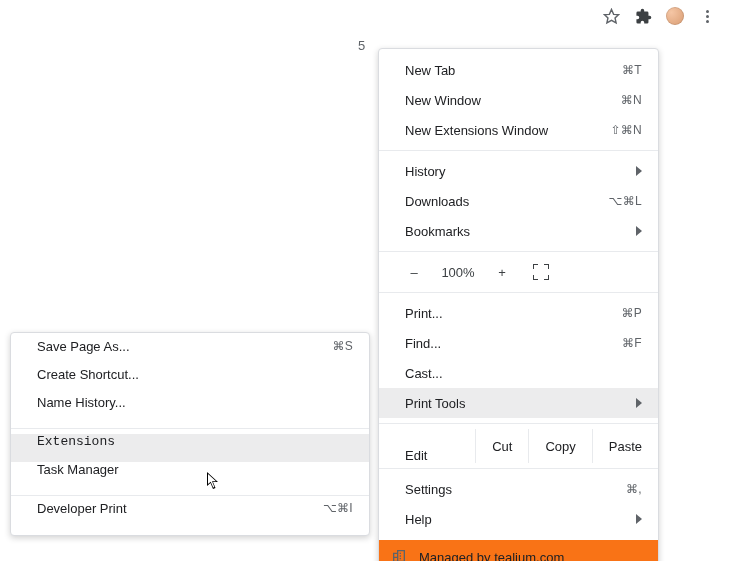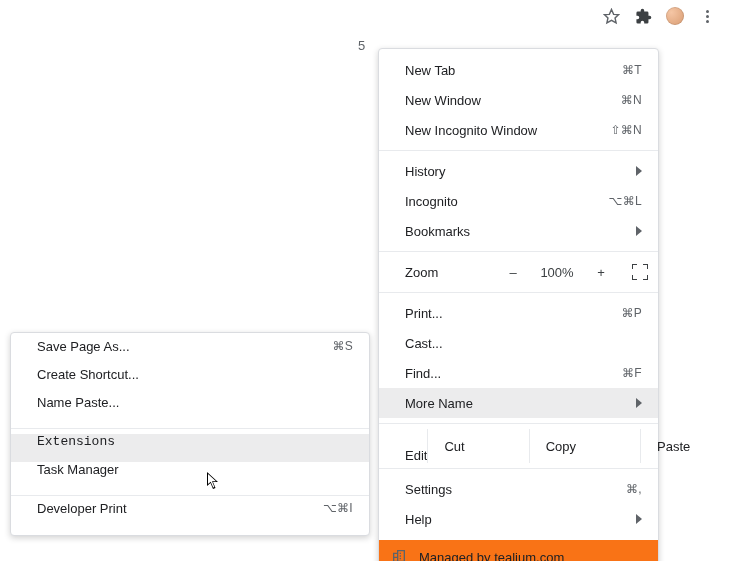--- a/index.html
+++ b/index.html
@@ -78,21 +78,21 @@
   .fs-icon i.tl{top:0;left:0;border-right:none;border-bottom:none;}
   .fs-icon i.tr{top:0;right:0;border-left:none;border-bottom:none;}
   .fs-icon i.bl{bottom:0;left:0;border-right:none;border-top:none;}
   .fs-icon i.br{bottom:0;right:0;border-left:none;border-top:none;}
 
   .edit-row {
     display:flex; align-items:flex-end; height:34px;
     padding-left:26px;
   }
   .edit-row .label{flex:1;}
-  .edit-btns { display:flex; height:100%;gap:48px;}
+  .edit-btns { display:flex; height:100%;}
   .edit-btns div{
     border-left:1px solid #e8eaed;
     padding: 0 16px;
     display:flex; align-items:center;
   }
 
   .managed-row {
     display:flex; align-items:center; height:34px;
     background:#f97316;
     margin-top:6px; margin-bottom:-6px;
@@ -161,73 +161,72 @@
 <div class="menu">
   <div class="row">
     <span class="label">New Tab</span>
     <span class="accel">⌘T</span>
   </div>
   <div class="row">
     <span class="label">New Window</span>
     <span class="accel">⌘N</span>
   </div>
   <div class="row">
-    <span class="label">New Incognito Window</span>
+    <span class="label">New Extensions Window</span>
     <span class="accel">⇧⌘N</span>
   </div>
   <div class="sep"></div>
   <div class="row">
     <span class="label">History</span>
     <span class="chev">
         <svg width="6" height="10" viewBox="0 0 6 10" fill="#5f6368">
           <path d="M0 0l6 5-6 5z"></path>
         </svg>
       </span>
   </div>
   <div class="row">
-    <span class="label">Incognito</span>
+    <span class="label">Downloads</span>
     <span class="accel">⌥⌘L</span>
   </div>
   <div class="row">
     <span class="label">Bookmarks</span>
     <span class="chev">
         <svg width="6" height="10" viewBox="0 0 6 10" fill="#5f6368">
           <path d="M0 0l6 5-6 5z"></path>
         </svg>
       </span>
   </div>
   <div class="sep"></div>
   <div class="zoom-row">
-    <span class="label">Zoom</span>
     <span class="zoom-ctrls">
       <span class="btn">–</span>
       <span class="pct">100%</span>
       <span class="btn">+</span>
       <span class="fs-icon">
           <i class="tl"></i>
           <i class="tr"></i>
           <i class="bl"></i>
           <i class="br"></i>
         </span>
     </span>
   </div>
   <div class="sep"></div>
   <div class="row">
     <span class="label">Print...</span>
     <span class="accel">⌘P</span>
   </div>
   <div class="row">
-    <span class="label">Cast...</span>
-  </div>
-  <div class="row">
     <span class="label">Find...</span>
     <span class="accel">⌘F</span>
   </div>
+  <div class="row">
+    <span class="label">Cast...</span>
+  </div>
   <div class="row hover">
-    <span class="label">More Name</span>
+    <span class="label">Print Tools</span>
     <span class="chev">
         <svg width="6" height="10" viewBox="0 0 6 10" fill="#5f6368">
           <path d="M0 0l6 5-6 5z"></path>
         </svg>
       </span>
   </div>
   <div class="sep"></div>
   <div class="edit-row">
     <span class="label">Edit</span>
     <div class="edit-btns">
@@ -261,21 +260,21 @@
 
 <div class="submenu">
   <div class="row">
     <span class="label">Save Page As...</span>
     <span class="accel">⌘S</span>
   </div>
   <div class="row">
     <span class="label">Create Shortcut...</span>
   </div>
   <div class="row">
-    <span class="label">Name Paste...</span>
+    <span class="label">Name History...</span>
   </div>
   <div class="sep"></div>
   <div class="row hover">
     <span class="label">Extensions</span>
   </div>
   <div class="row">
     <span class="label">Task Manager</span>
   </div>
   <div class="sep"></div>
   <div class="row">

